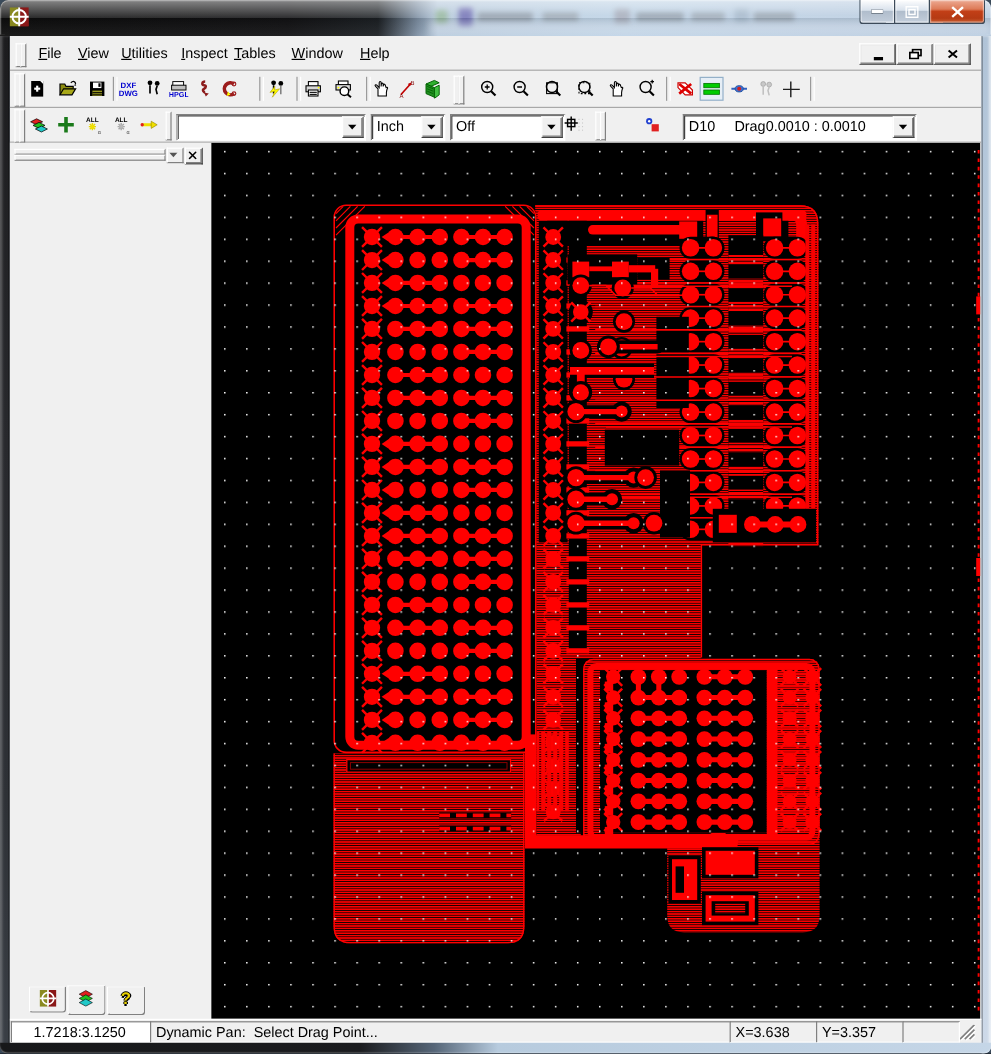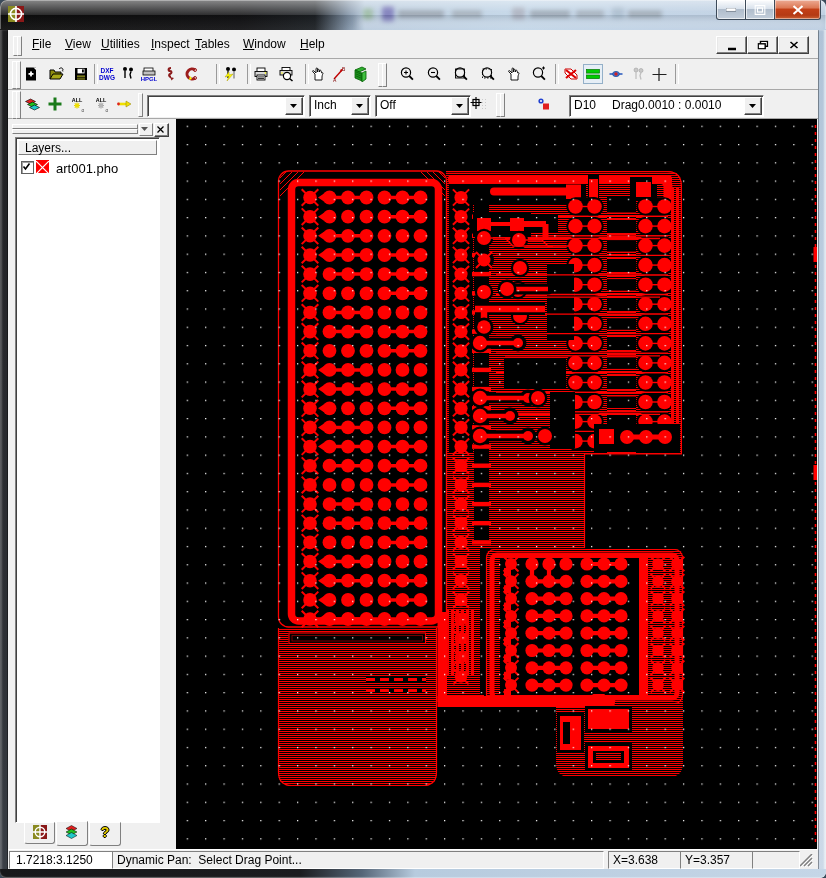--- a/index.html
+++ b/index.html
@@ -344,47 +344,35 @@
     <div class="abs" style="left:131px;top:93px;width:12px;height:11px;background:#f0f0f0;border:1px solid;border-color:#fff #808080 #808080 #fff">
       <svg width="8" height="5" viewBox="0 0 8 5" style="position:absolute;left:1px;top:3px">
         <path d="M0 0h7L3.5 4z" fill="#555"></path>
       </svg>
     </div>
     <div class="abs" style="left:146px;top:93px;width:13px;height:12px;background:#f0f0f0;border:1px solid;border-color:#fff #404040 #404040 #fff;box-shadow:inset -1px -1px 0 #808080">
       <svg width="7" height="7" viewBox="0 0 7 7" style="position:absolute;left:2px;top:2px">
         <path d="M0.5 0.5l6 6M6.5 0.5l-6 6" stroke="#000" stroke-width="1.3"></path>
       </svg>
     </div>
-    <div class="abs" style="left:7px;top:107px;width:143px;height:684px;background:#fff;border:1px solid;border-color:#808080 #fff #fff #808080;box-shadow:inset 1px 1px 0 #404040">
-      <div style="position:absolute;left:2px;top:2px;right:2px;height:15px;background:#f0f0f0;border:1px solid;border-color:#fff #808080 #808080 #fff;font-size:12px;line-height:14px;padding-left:6px;box-sizing:border-box">Layers...</div>
-      <div style="position:absolute;left:5px;top:23px;width:11px;height:11px;background:#fff;border:1px solid #606060;box-shadow:inset 1px 1px 0 #a0a0a0">
-        <svg width="9" height="9" viewBox="0 0 9 9" style="position:absolute;left:0px;top:0px">
-          <path d="M1.5 4.5l2 2.5 4-5.5" fill="none" stroke="#000" stroke-width="1.6"></path>
-        </svg>
-      </div>
-      <div style="position:absolute;left:20px;top:22px;width:13px;height:13px;background:#f00"><svg width="13" height="13" viewBox="0 0 13 13">
-          <path d="M0 0l13 13M13 0L0 13" stroke="#fff" stroke-width="1.2"></path>
-        </svg></div>
-      <div style="position:absolute;left:40px;top:23px;font-size:13px">art001.pho</div>
-    </div>
     <div class="abs" style="left:16px;top:792px;width:31px;height:22px;background:#f0f0f0;border:1px solid #808080;border-top:1px solid #fff;border-left:1px solid #fff;border-radius:0 0 3px 3px;text-align:center;padding-top:2px;box-sizing:border-box"><svg width="14" height="14" viewBox="0 0 14 14">
         <path d="M0 0h7v14H0z" fill="#8a8a20"></path>
         <path d="M7 0h7v14H7z" fill="#8a1818"></path>
         <circle cx="7" cy="7" r="4.8" fill="none" stroke="#fff" stroke-width="1.4"></circle>
         <path d="M7 0v14M0 7h14" stroke="#fff" stroke-width="1.4"></path>
       </svg></div>
     <div class="abs" style="left:48px;top:791px;width:32px;height:25px;background:#f0f0f0;border:1px solid #808080;border-top:1px solid #fff;border-left:1px solid #fff;border-radius:0 0 3px 3px;text-align:center;padding-top:2px;box-sizing:border-box"><svg width="14" height="15" viewBox="0 0 14 15">
         <path d="M1 4.5l5.5-3 5.5 3-5.5 3z" fill="#e02020" stroke="#000" stroke-width="0.5"></path>
         <path d="M1 8l5.5-3 5.5 3-5.5 3z" fill="#20c020" stroke="#000" stroke-width="0.5"></path>
         <path d="M1 11.5l5.5-3 5.5 3-5.5 3z" fill="#20c8c8" stroke="#000" stroke-width="0.5"></path>
       </svg></div>
     <div class="abs" style="left:81px;top:792px;width:30px;height:22px;background:#f0f0f0;border:1px solid #808080;border-top:1px solid #fff;border-left:1px solid #fff;border-radius:0 0 3px 3px;text-align:center;line-height:18px"><span style="font-size:14px;font-weight:bold;color:#e8d000;text-shadow:-1px 0 #000,1px 0 #000,0 -1px #000,0 1px #000">?</span></div>
     <div class="abs" style="left:0;top:819px;width:810px;height:21px;background:#f0f0f0;border-top:1px solid #fff"></div>
-    <div class="sunk" style="left:1px;top:821px;width:102px;height:16px;background:#fff;padding-left:6px">1.7218:3.1250</div>
-    <div class="sunk" style="left:104px;top:821px;width:486px;height:16px;padding-left:4px">Dynamic Pan:&nbsp;&nbsp;Select Drag Point...</div>
+    <div class="sunk" style="left:1px;top:821px;width:102px;height:16px;background:#fff;padding-left:18px">1.7218:3.1250</div>
+    <div class="sunk" style="left:117px;top:821px;width:486px;height:16px;padding-left:4px">Dynamic Pan:&nbsp;&nbsp;Select Drag Point...</div>
     <div class="sunk" style="left:600px;top:821px;width:68px;height:16px;padding-left:4px">X=3.638</div>
     <div class="sunk" style="left:672px;top:821px;width:68px;height:16px;padding-left:4px">Y=3.357</div>
     <div class="sunk" style="left:744px;top:821px;width:46px;height:16px"></div>
     <svg class="abs" style="left:792px;top:824px" width="13" height="13" viewBox="0 0 13 13">
       <path d="M12 0L0 12M12 4L4 12M12 8L8 12" stroke="#808080" stroke-width="1.5"></path>
       <path d="M13 1L1 13M13 5L5 13M13 9L9 13" stroke="#fff" stroke-width="1"></path>
     </svg>
   </div>
 <svg class="abs" style="left:176px;top:119px" width="641" height="730" viewBox="0 0 641 730">
     <defs>

